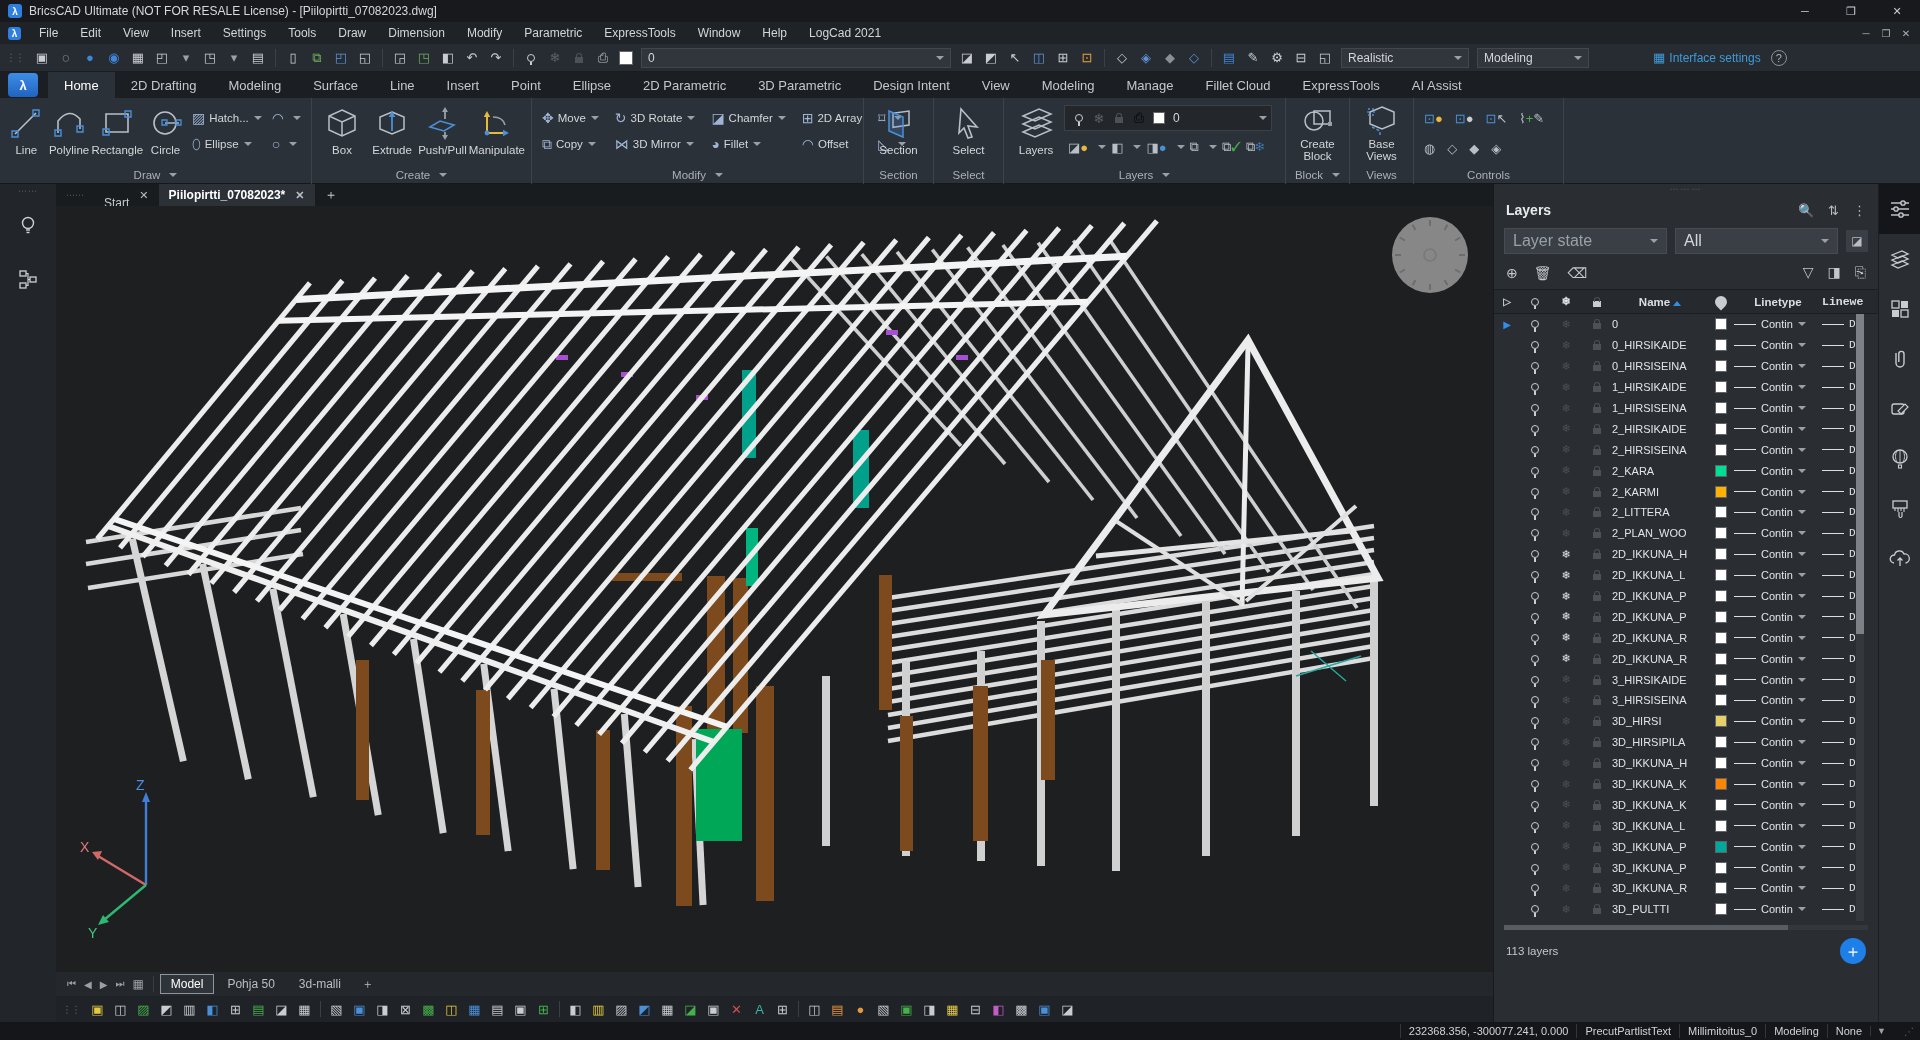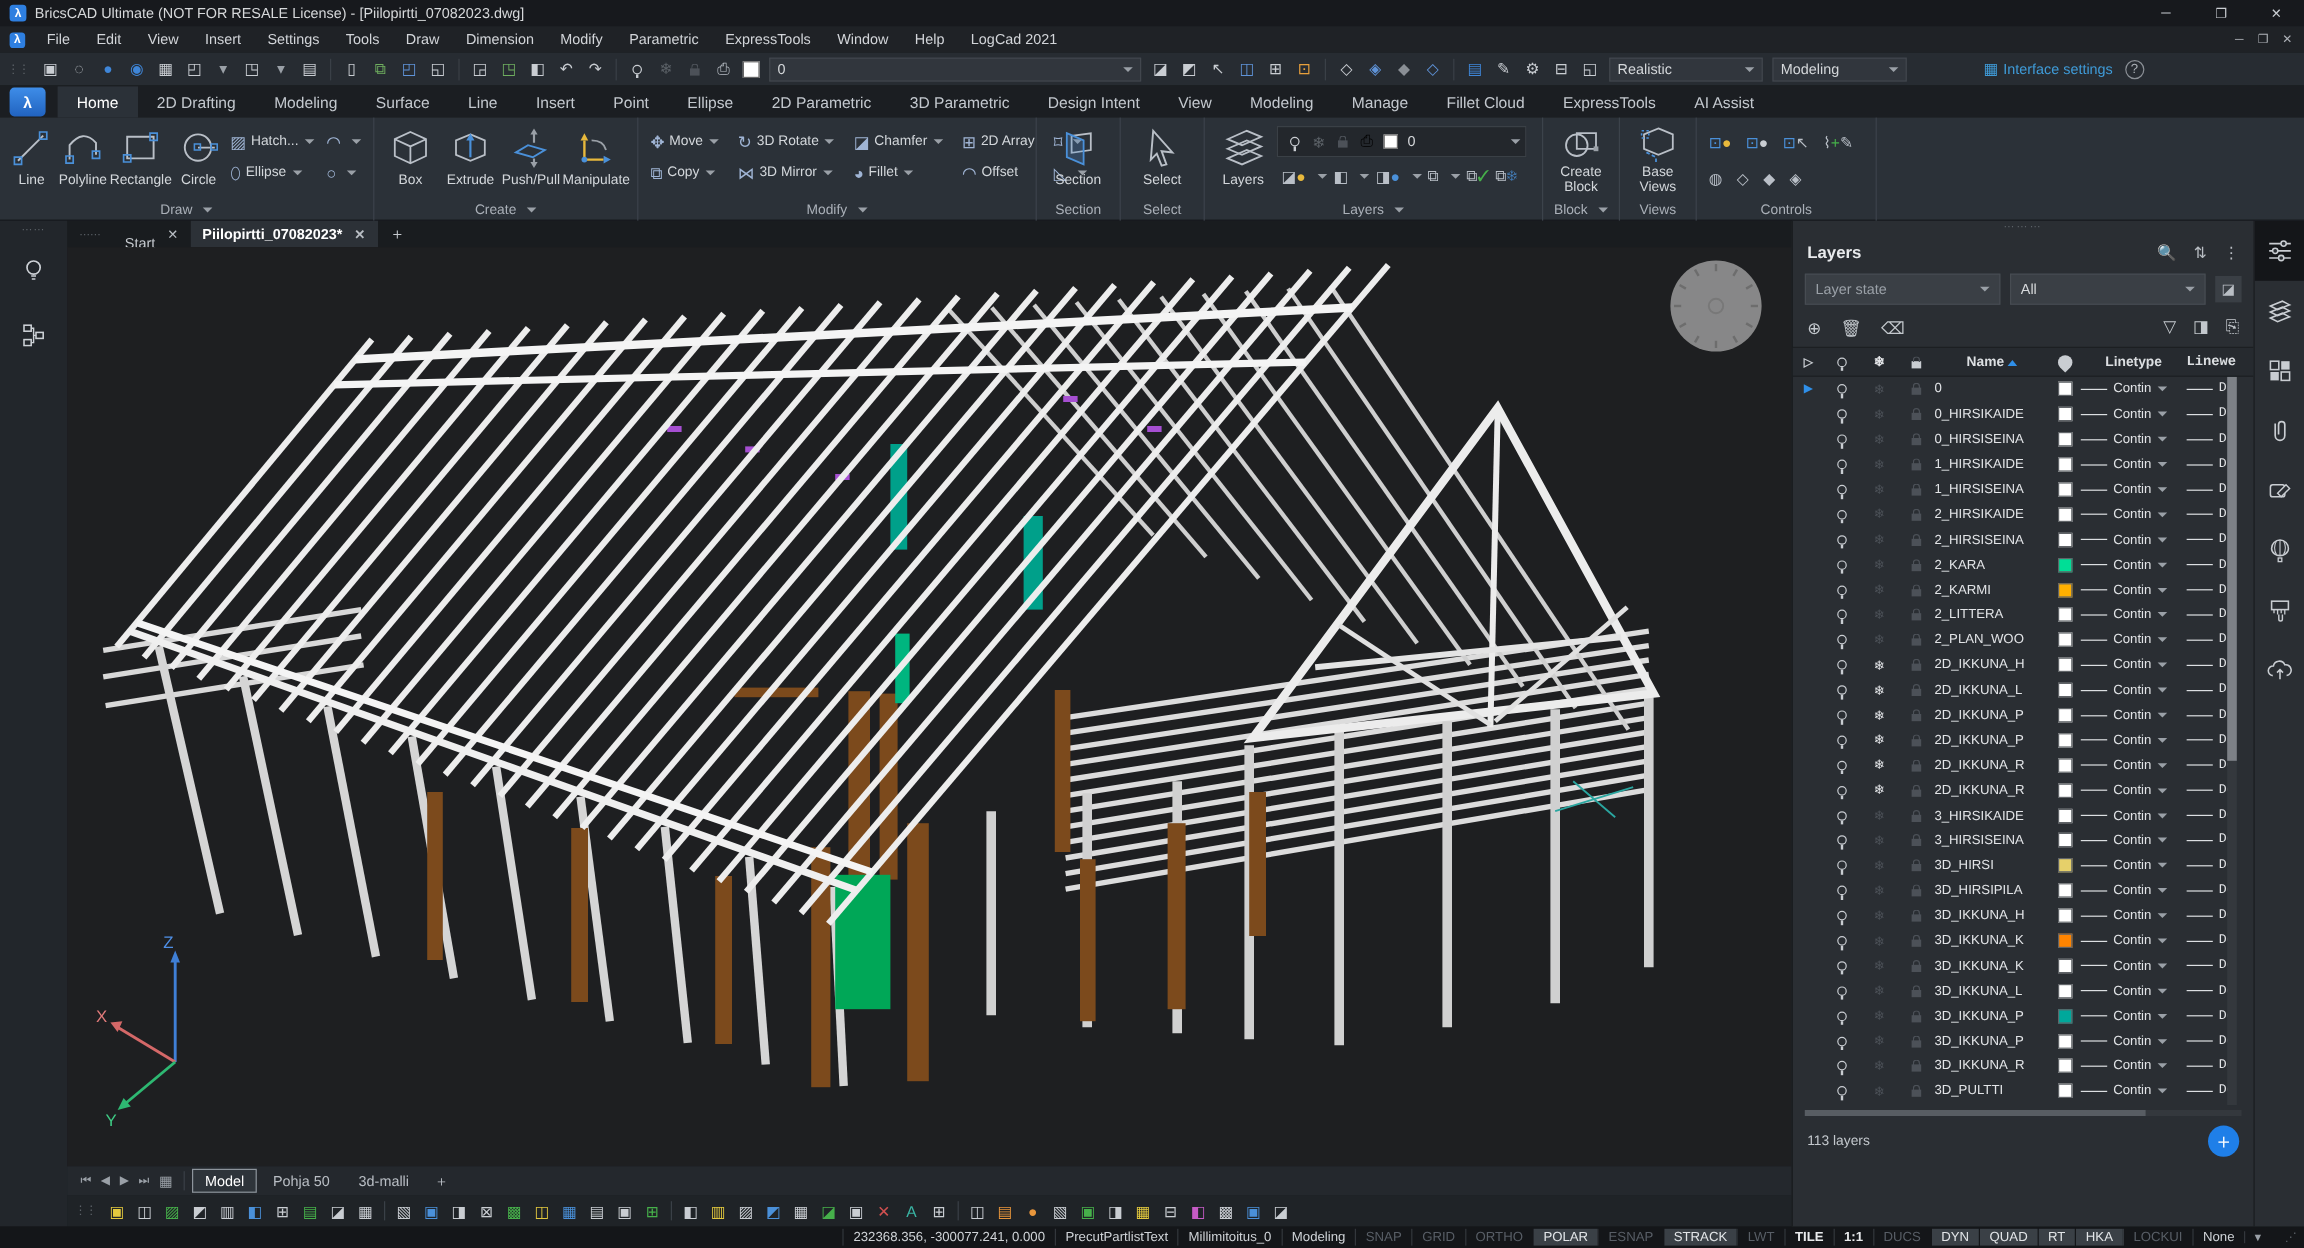--- a/index.html
+++ b/index.html
@@ -113,21 +113,21 @@
 
   
   .layers-panel { position:absolute; left:1493px; top:184px; width:385px; height:838px;
     background:#2a2e33; color:#d5d8db; border-left:1px solid #17191c; }
   .lp-handle { text-align:center; color:#5c6268; font-size:9px; letter-spacing:2px; height:12px; }
   .lp-titlerow { display:flex; align-items:center; padding:6px 12px 2px 12px; }
   .lp-title { font-size:14px; font-weight:bold; color:#e8eaec; }
   .lp-titlerow .tools { margin-left:auto; display:flex; gap:14px; color:#b9bec4; font-size:13px; }
   .lp-filterrow { display:flex; align-items:center; padding:8px 10px 4px 10px; gap:8px; }
   .lp-select { flex:1; height:26px; background:#3a3f45; border:1px solid #474c52; display:flex;
-    align-items:center; padding:0 8px; font-size:12px; }
+    align-items:center; padding:0 8px; font-size:16px; }
   .lp-select .ph { color:#9aa0a7; }
   .lp-contrast { width:22px; height:22px; background:#3a3f45; display:flex; align-items:center;
     justify-content:center; color:#b9bec4; font-size:12px; }
   .lp-toolsrow { display:flex; align-items:center; padding:6px 12px; gap:16px; color:#c3c8cd; font-size:14px; }
   .lp-toolsrow .right { margin-left:auto; display:flex; gap:14px; }
   .lp-divider { height:1px; background:#1c1f22; margin-top:2px; }
   .lt-head { display:flex; align-items:center; height:24px; background:#262a2f; color:#dcdfe2;
     font-size:11.5px; font-weight:bold; border-bottom:1px solid #1c1f22; }
   .lt-rows { position:relative; height:607px; overflow:hidden; }
   .lt-row { display:flex; align-items:center; height:20.9px; font-size:11px; color:#e2e4e7; }
@@ -868,37 +868,20 @@
         <div class="aid-ico" style="color: rgb(201, 205, 210);">◪</div>
       </div>
   </div>
 
   <div class="statusbar">
     <div class="sb-spacer"></div>
     <div class="sb-item">232368.356, -300077.241, 0.000</div>
     <div class="sb-item">PrecutPartlistText</div>
     <div class="sb-item">Millimitoitus_0</div>
     <div class="sb-item">Modeling</div>
-    <div id="sb-toggles" style="display:flex;height:14px">
-        <div class="sb-item sb-tog dim">SNAP</div>
-        <div class="sb-item sb-tog dim">GRID</div>
-        <div class="sb-item sb-tog dim">ORTHO</div>
-        <div class="sb-item sb-tog chip">POLAR</div>
-        <div class="sb-item sb-tog dim">ESNAP</div>
-        <div class="sb-item sb-tog chip">STRACK</div>
-        <div class="sb-item sb-tog dim">LWT</div>
-        <div class="sb-item sb-tog bright">TILE</div>
-        <div class="sb-item sb-tog bright">1:1</div>
-        <div class="sb-item sb-tog dim">DUCS</div>
-        <div class="sb-item sb-tog chip">DYN</div>
-        <div class="sb-item sb-tog chip">QUAD</div>
-        <div class="sb-item sb-tog chip">RT</div>
-        <div class="sb-item sb-tog chip">HKA</div>
-        <div class="sb-item sb-tog dim">LOCKUI</div>
-      </div>
     <div class="sb-item">None</div>
     <div class="sb-caret">▼</div>
     <div class="sb-grip">⋰</div>
   </div>
 
   <div class="layers-panel">
     <div class="lp-handle">⋯⋯⋯</div>
     <div class="lp-titlerow">
       <span class="lp-title">Layers</span>
       <span class="tools">

